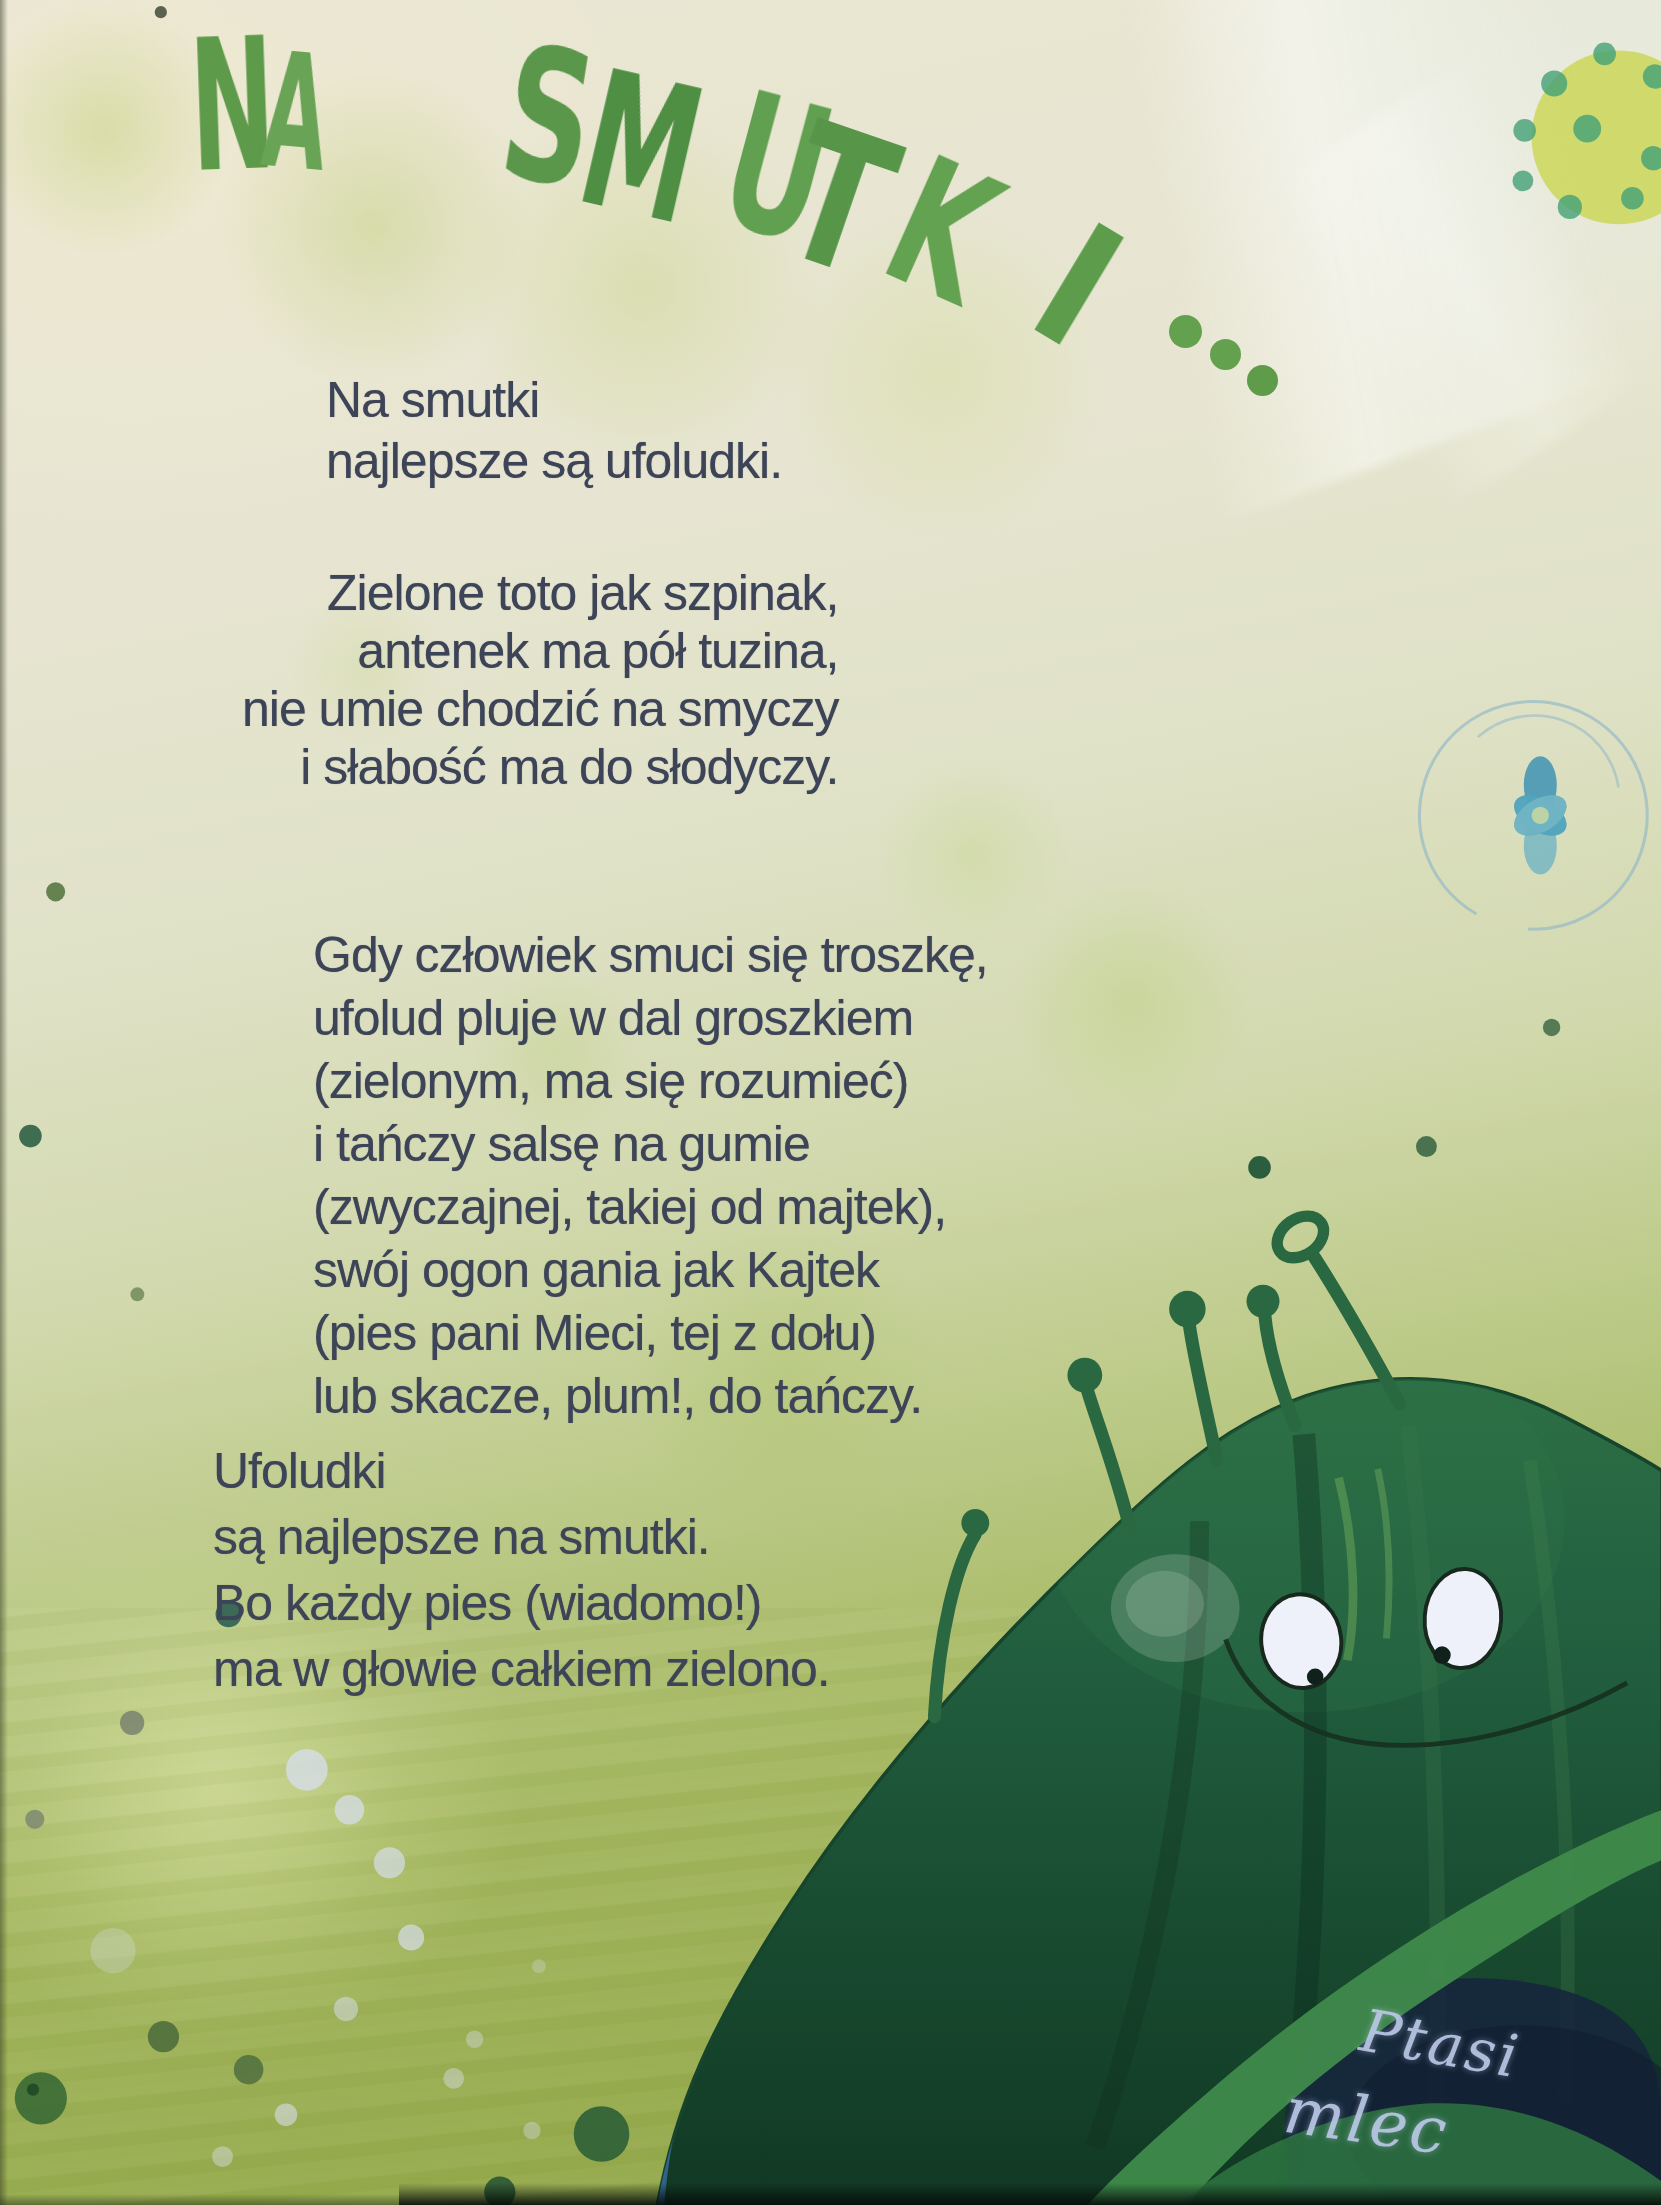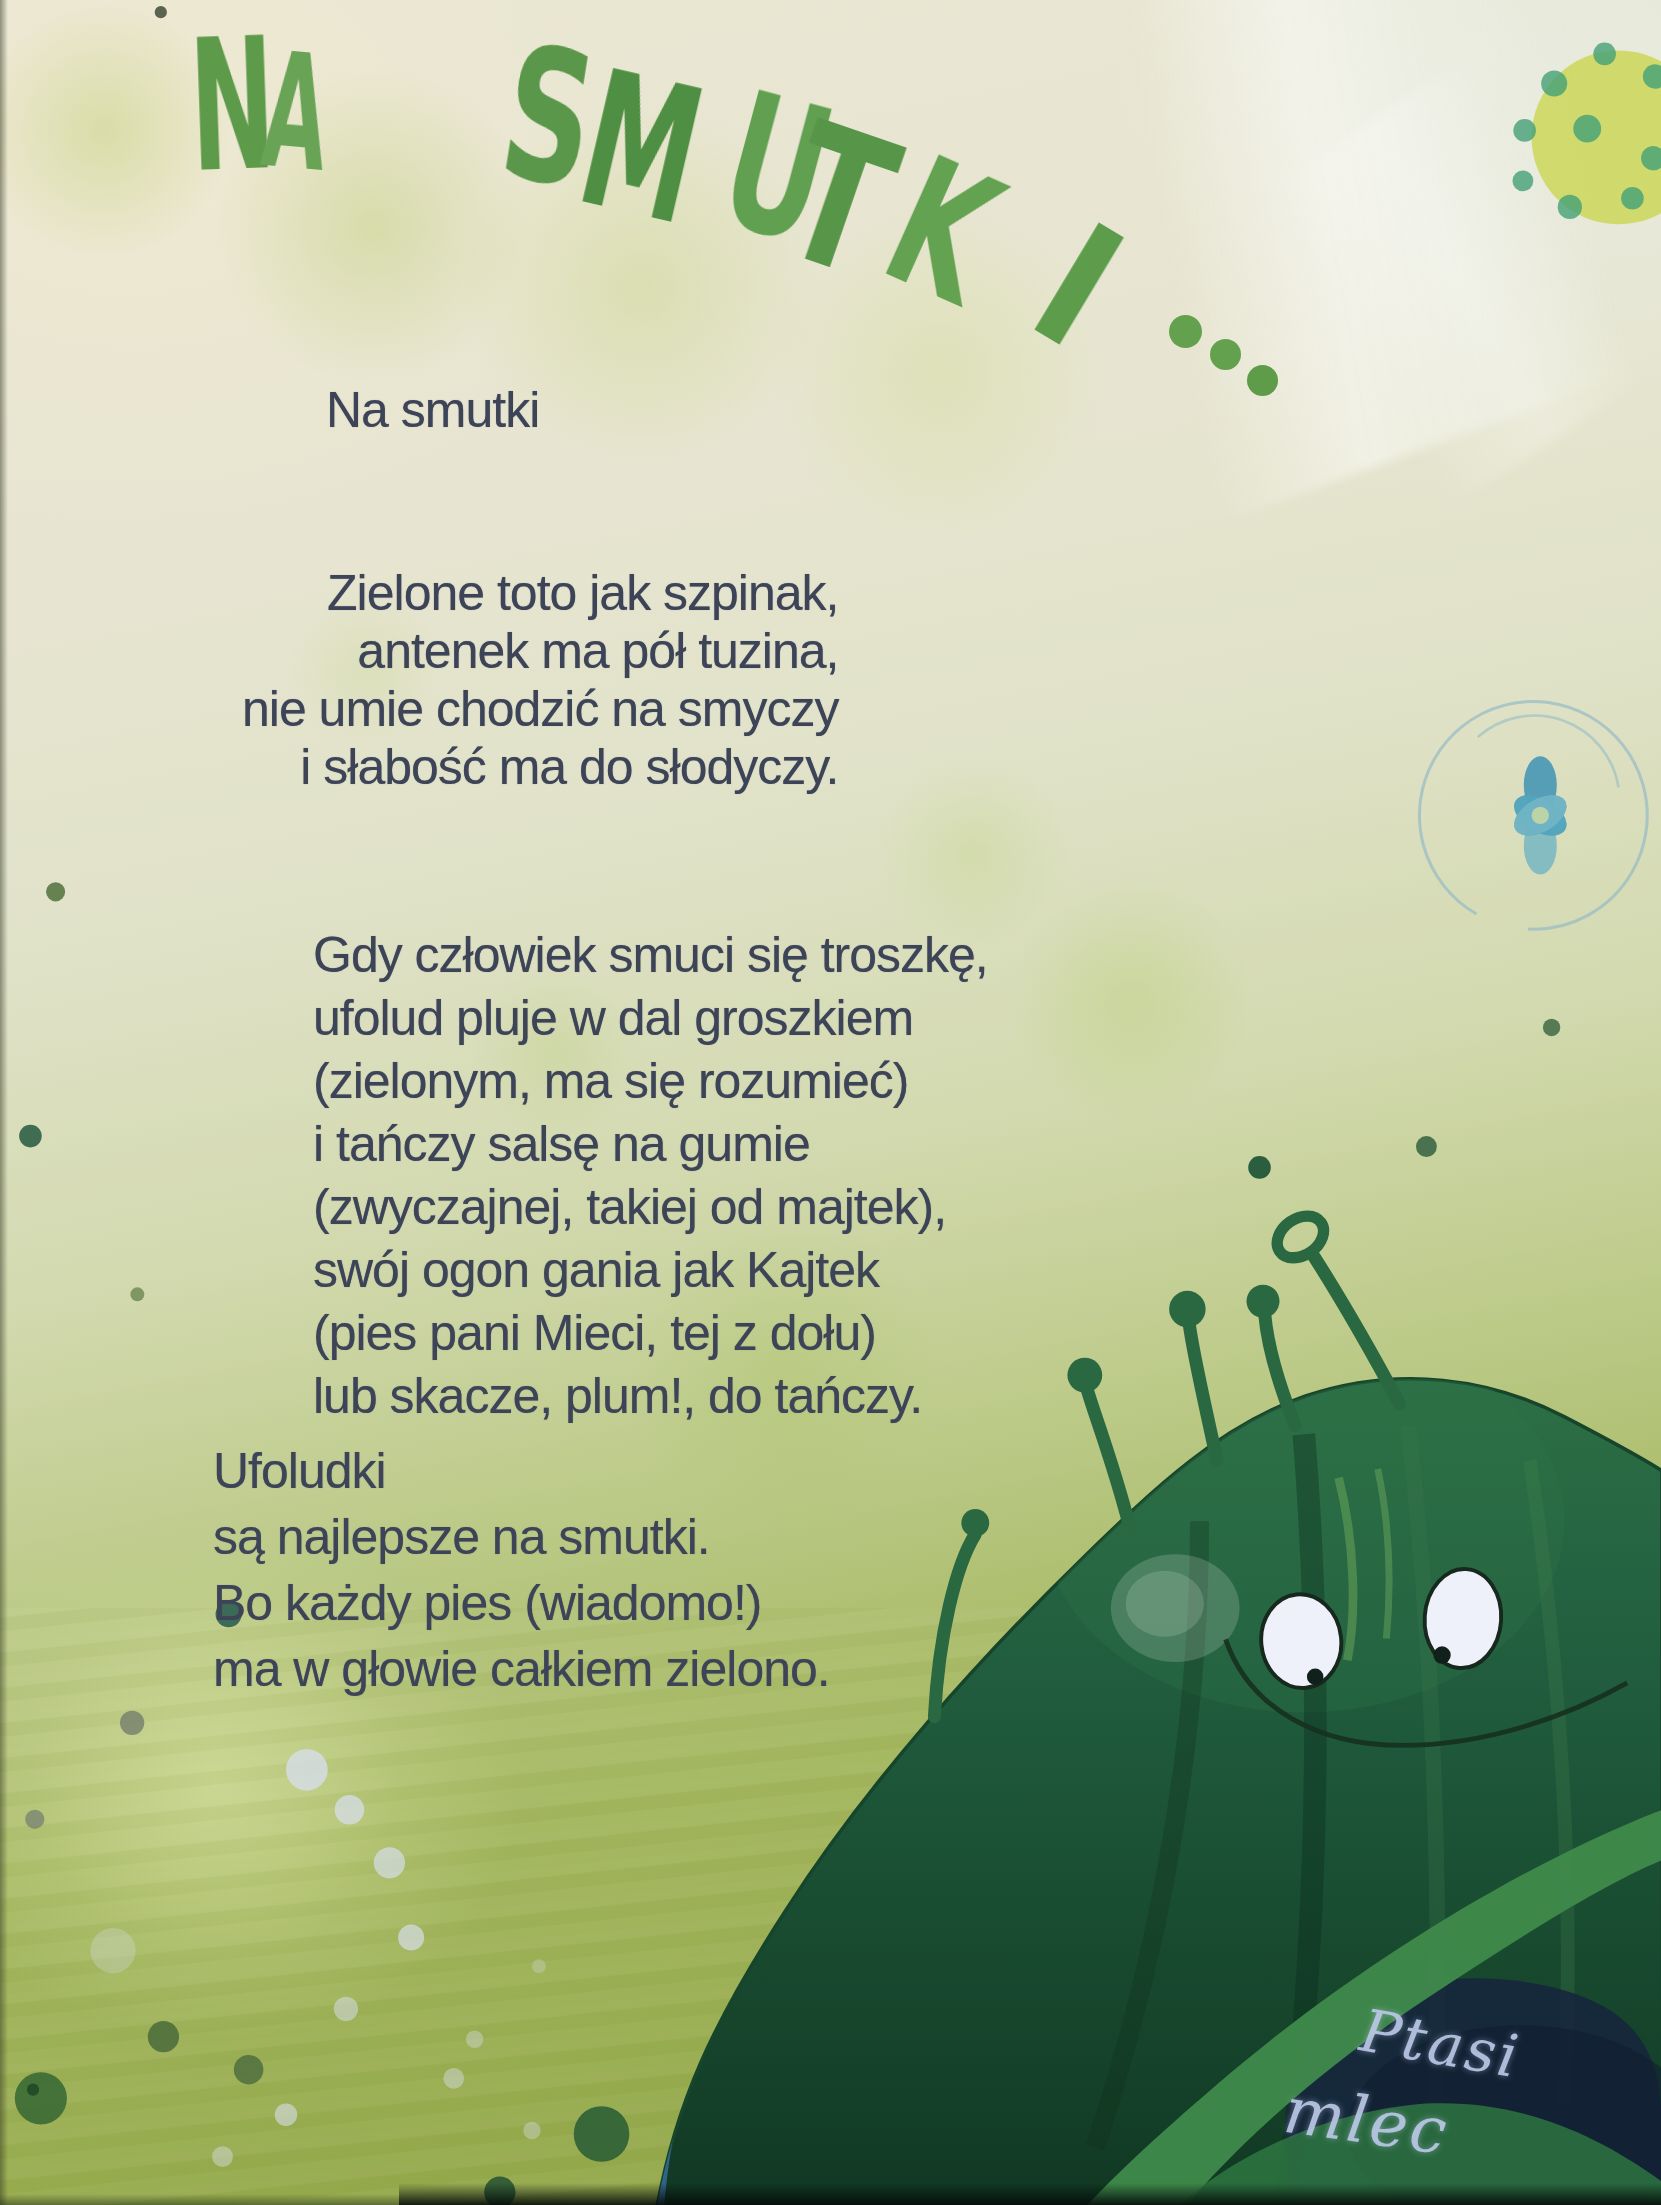--- a/index.html
+++ b/index.html
@@ -45,21 +45,21 @@
   
   .title{position:absolute;inset:0;z-index:5;}
   .tl{position:absolute;font-family:"DejaVu Sans",sans-serif;font-weight:bold;
       transform-origin:left top;line-height:1;filter:blur(0.3px);}
   .tdot{position:absolute;border-radius:50%;filter:blur(0.4px);}
 
   
   .stanza{position:absolute;z-index:5;color:#3d4457;font-size:50px;letter-spacing:-1px;
           text-shadow:0 0 0.9px rgba(61,68,87,.55);}
   .stanza .line{white-space:pre;}
-  .s1{left:326px;top:380px;line-height:61px;}
+  .s1{left:326px;top:370px;line-height:61px;}
   .s2{left:242px;top:564px;line-height:58px;text-align:right;}
   .s3{left:313px;top:924px;line-height:63px;}
   .s4{left:213px;top:1438px;line-height:66px;}
 
   
   .hw{position:absolute;z-index:5;font-family:"DejaVu Serif",serif;font-style:italic;
       color:#bcc9e8;letter-spacing:2.6px;text-shadow:0 0 6px rgba(188,201,232,.55);opacity:.92;}
   .hw1{left:1360px;top:2009px;font-size:59px;transform:rotate(10deg);}
   .hw2{left:1284px;top:2084px;font-size:64px;transform:rotate(8deg);}
 </style>
@@ -205,20 +205,21 @@
       <span class="tl" style="left: 824px; top: 97px; font-size: 189px; color: rgb(87, 149, 73); transform: rotate(19deg) scaleX(0.74);">T</span>
       <span class="tl" style="left: 937px; top: 132px; font-size: 178px; color: rgb(99, 162, 81); transform: rotate(24deg) scaleX(0.66);">K</span>
       <span class="tl" style="left: 1097px; top: 198px; font-size: 172px; color: rgb(92, 156, 75); transform: rotate(31deg) scaleX(0.9);">I</span>
       <span class="tdot" style="left: 1169px; top: 315px; height: 33px; width: 33px; background: rgb(100, 161, 79);"></span>
       <span class="tdot" style="left: 1210px; top: 339px; height: 31px; width: 31px; background: rgb(100, 161, 79);"></span>
       <span class="tdot" style="left: 1247px; top: 365px; height: 31px; width: 31px; background: rgb(95, 156, 74);"></span>
     </div>
 
   <div class="stanza s1">
     <div class="line">Na smutki</div>
+    <div class="line">najlepsze są ufoludki.</div>
   </div>
   <div class="stanza s2">
     <div class="line">Zielone toto jak szpinak,</div>
     <div class="line">antenek ma pół tuzina,</div>
     <div class="line">nie umie chodzić na smyczy</div>
     <div class="line">i słabość ma do słodyczy.</div>
   </div>
   <div class="stanza s3">
     <div class="line">Gdy człowiek smuci się troszkę,</div>
     <div class="line">ufolud pluje w dal groszkiem</div>

